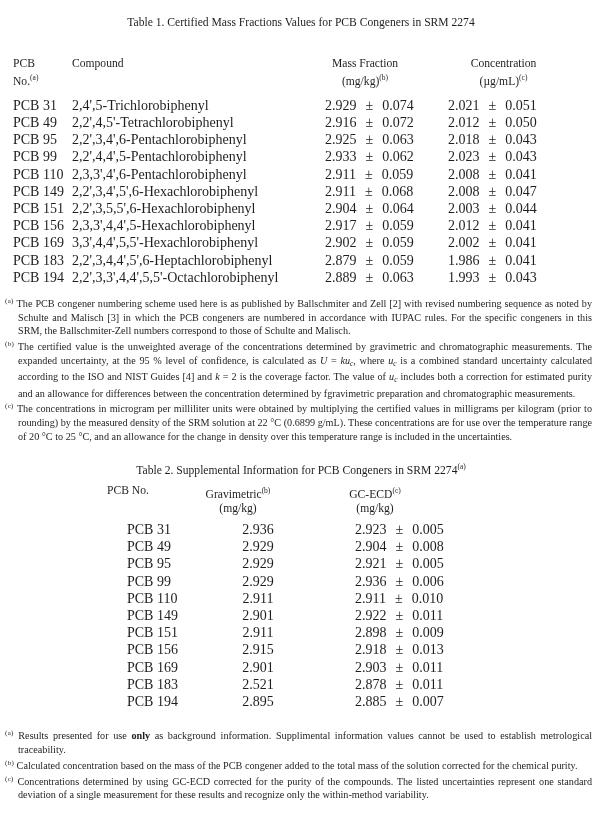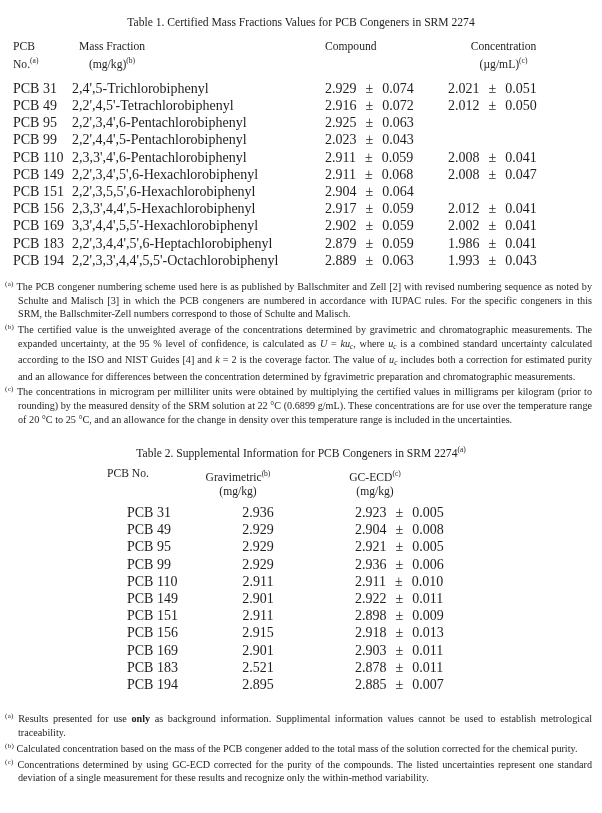--- a/index.html
+++ b/index.html
@@ -8,21 +8,21 @@
     background:#ffffff; color:#1e1e1e;
     font-family:"Liberation Serif","DejaVu Serif",serif;
     padding-top:16px; overflow:hidden; position:relative;
   }
   
   .tbl-title { text-align:center; font-size:11.6px; line-height:14px; }
   .tbl-title sup { font-size:7.5px; }
   
   .t1-grid { display:grid; grid-template-columns:59px 253px 123px 1fr; }
   .t2-grid { display:grid; grid-template-columns:90px 82px 1fr; }
-  #t1-header { margin:10px 0 0 13px; font-size:11.6px; line-height:14px; }
+  #t1-header { margin:27px 0 0 13px; font-size:11.6px; line-height:14px; }
   #t1-body   { margin:8px 0 0 13px; }
   #t2-header { margin:6px 0 0 107px; font-size:11.6px; line-height:14px; }
   #t2-body   { margin:5px 0 0 127px; }
   .t-row { font-size:14px; line-height:17.2px; }
   .hwrap  { text-align:center; }
   .w80 { width:80px; }
   .w95 { width:95px; margin-left:8px; }
   .hcell sup, .hwrap sup { font-size:7.5px; }
   
   .pm { display:inline-block; white-space:nowrap; }
@@ -48,27 +48,27 @@
   <div class="tbl-title">
     <span>Table 1.  Certified Mass Fractions Values for PCB Congeners in SRM 2274</span>
   </div>
 
   <div id="t1-header" class="t1-grid">
     <div class="hcell">
       <div>PCB</div>
       <div><span>No.</span><sup>(a)</sup></div>
     </div>
     <div class="hcell">
+      <div>Compound</div>
+    </div>
+    <div class="hcell">
       <div class="hwrap w80">
         <div>Mass Fraction</div>
         <div><span>(mg/kg)</span><sup>(b)</sup></div>
       </div>
-    </div>
-    <div class="hcell">
-      <div>Compound</div>
     </div>
     <div class="hcell">
       <div class="hwrap w95">
         <div>Concentration</div>
         <div><span>(µg/mL)</span><sup>(c)</sup></div>
       </div>
     </div>
   </div>
 
   <div id="t1-body">
@@ -81,42 +81,45 @@
       <div class="t-row t1-grid">
         <div class="c">PCB 49</div>
         <div class="c">2,2',4,5'-Tetrachlorobiphenyl</div>
         <div class="c"><span class="pm"><span class="v">2.916</span><span class="s">±</span><span class="v">0.072</span></span></div>
         <div class="c"><span class="pm pm-c4"><span class="v">2.012</span><span class="s">±</span><span class="v">0.050</span></span></div>
       </div>
       <div class="t-row t1-grid">
         <div class="c">PCB 95</div>
         <div class="c">2,2',3,4',6-Pentachlorobiphenyl</div>
         <div class="c"><span class="pm"><span class="v">2.925</span><span class="s">±</span><span class="v">0.063</span></span></div>
+        <div class="c"><span class="pm pm-c4"><span class="v">2.018</span><span class="s">±</span><span class="v">0.043</span></span></div>
       </div>
       <div class="t-row t1-grid">
         <div class="c">PCB 99</div>
         <div class="c">2,2',4,4',5-Pentachlorobiphenyl</div>
+        <div class="c"><span class="pm"><span class="v">2.933</span><span class="s">±</span><span class="v">0.062</span></span></div>
         <div class="c"><span class="pm pm-c4"><span class="v">2.023</span><span class="s">±</span><span class="v">0.043</span></span></div>
       </div>
       <div class="t-row t1-grid">
         <div class="c">PCB 110</div>
         <div class="c">2,3,3',4',6-Pentachlorobiphenyl</div>
         <div class="c"><span class="pm"><span class="v">2.911</span><span class="s">±</span><span class="v">0.059</span></span></div>
         <div class="c"><span class="pm pm-c4"><span class="v">2.008</span><span class="s">±</span><span class="v">0.041</span></span></div>
       </div>
       <div class="t-row t1-grid">
         <div class="c">PCB 149</div>
         <div class="c">2,2',3,4',5',6-Hexachlorobiphenyl</div>
         <div class="c"><span class="pm"><span class="v">2.911</span><span class="s">±</span><span class="v">0.068</span></span></div>
         <div class="c"><span class="pm pm-c4"><span class="v">2.008</span><span class="s">±</span><span class="v">0.047</span></span></div>
       </div>
       <div class="t-row t1-grid">
         <div class="c">PCB 151</div>
         <div class="c">2,2',3,5,5',6-Hexachlorobiphenyl</div>
         <div class="c"><span class="pm"><span class="v">2.904</span><span class="s">±</span><span class="v">0.064</span></span></div>
+        <div class="c"><span class="pm pm-c4"><span class="v">2.003</span><span class="s">±</span><span class="v">0.044</span></span></div>
       </div>
       <div class="t-row t1-grid">
         <div class="c">PCB 156</div>
         <div class="c">2,3,3',4,4',5-Hexachlorobiphenyl</div>
         <div class="c"><span class="pm"><span class="v">2.917</span><span class="s">±</span><span class="v">0.059</span></span></div>
         <div class="c"><span class="pm pm-c4"><span class="v">2.012</span><span class="s">±</span><span class="v">0.041</span></span></div>
       </div>
       <div class="t-row t1-grid">
         <div class="c">PCB 169</div>
         <div class="c">3,3',4,4',5,5'-Hexachlorobiphenyl</div>

